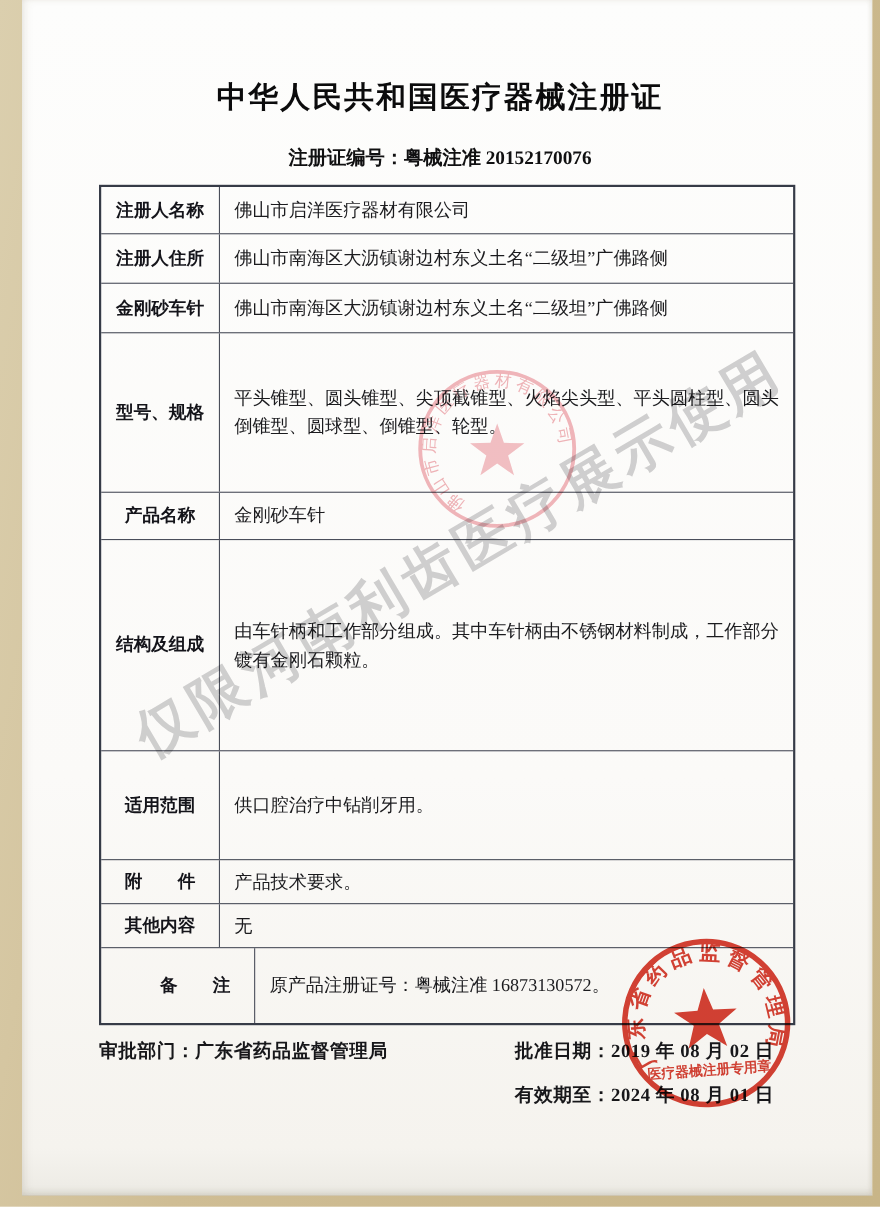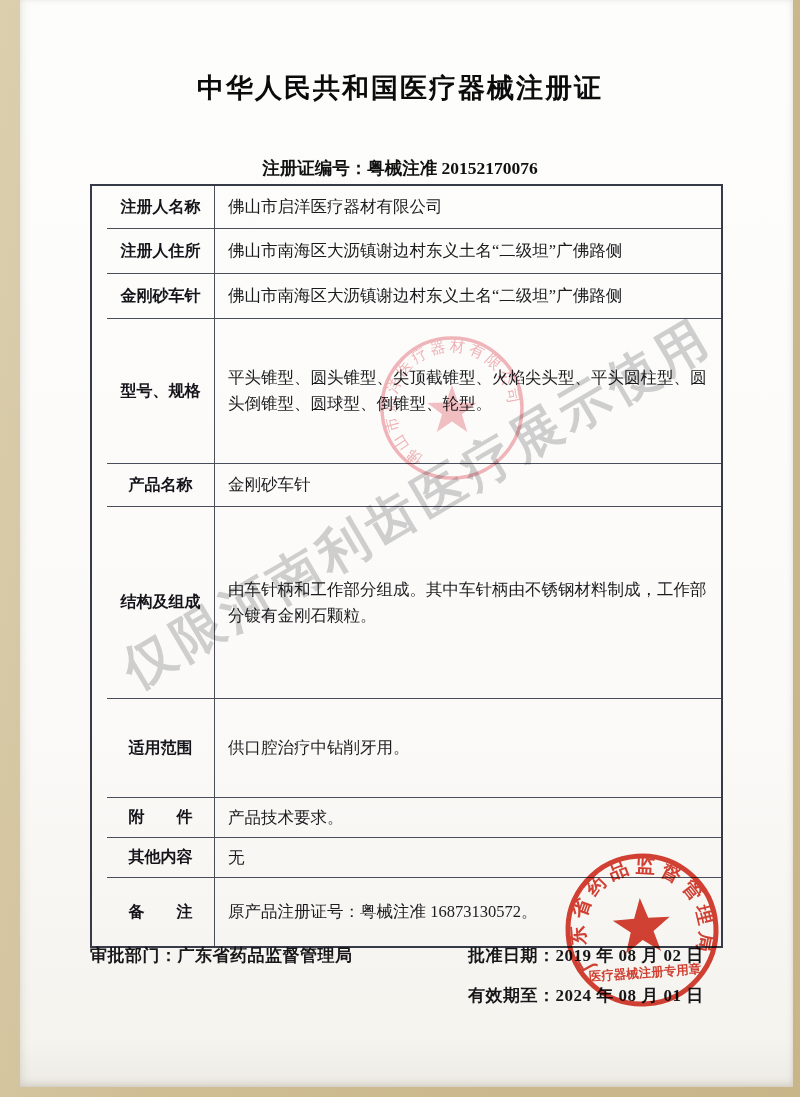--- a/index.html
+++ b/index.html
@@ -12,29 +12,29 @@
     position:absolute;left:20px;top:0;right:7px;bottom:10px;
     background:linear-gradient(180deg,#fdfdfc 0%,#fbfaf8 65%,#f5f3ee 96%,#eceae4 100%);
     box-shadow:inset 4px 0 8px rgba(90,75,40,.06), inset -2px 0 4px rgba(90,75,40,.05), inset 0 -4px 6px rgba(90,75,40,.10);
   }
   .title{
     position:absolute;left:0;right:0;top:70px;text-align:center;
     font-size:27px;font-weight:900;letter-spacing:2px;color:#0b0b0c;z-index:2;
   }
   .regline{
     position:absolute;left:0;right:0;top:131px;text-align:center;
-    font-size:17.5px;font-weight:700;color:#101011;z-index:2;margin-top:25px;
+    font-size:17.5px;font-weight:700;color:#101011;z-index:2;
   }
   .regline .num{font-family:"Liberation Serif",serif;font-weight:700;}
   .cert-table{
-    position:absolute;left:90px;top:184px;width:633px;z-index:2;
-    border:2px solid #363b47;box-sizing:border-box;background:transparent;padding-left:15px;
+    position:absolute;left:90px;top:168px;width:633px;z-index:2;
+    border:2px solid #363b47;box-sizing:border-box;background:transparent;
   }
   .row{display:flex;border-bottom:1px solid #4a4e5a;box-sizing:border-box;}
-  .row:last-child{border-bottom:none;}
+  .row:last-child{border-bottom:none;margin-left:32px;}
   .cell-label{
     width:108px;flex:0 0 108px;display:flex;align-items:center;justify-content:center;
     font-weight:700;font-size:16px;color:#14141a;text-align:center;
     border-right:1.5px solid #4a4e5a;box-sizing:border-box;padding:0 2px;
   }
   .cell-value{
     flex:1;display:flex;align-items:center;padding:4px 13px;
     font-family:"Liberation Serif",serif;font-size:16.5px;line-height:1.55;color:#1b1b1e;
   }
   .r1{height:43px}.r2{height:45px}.r3{height:45px}.r4{height:43px}

